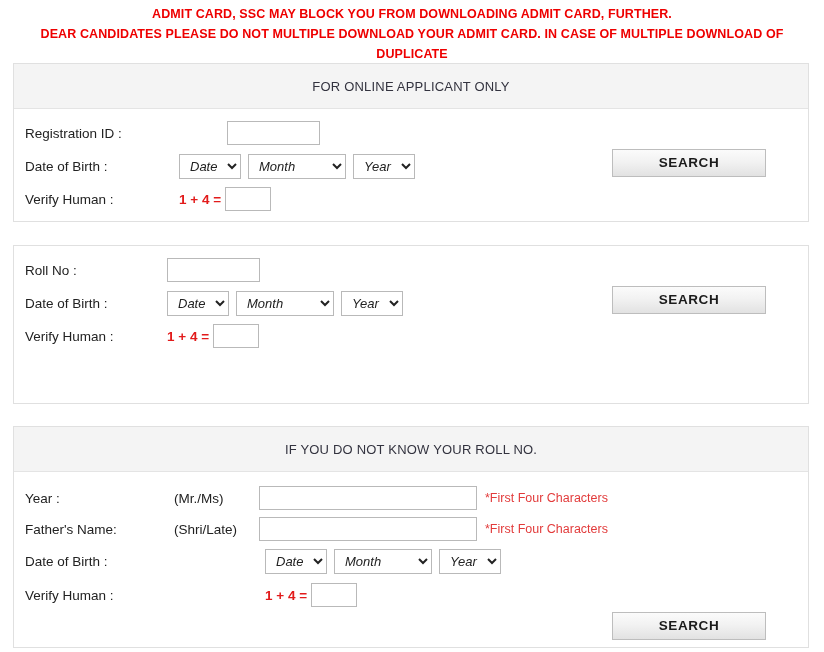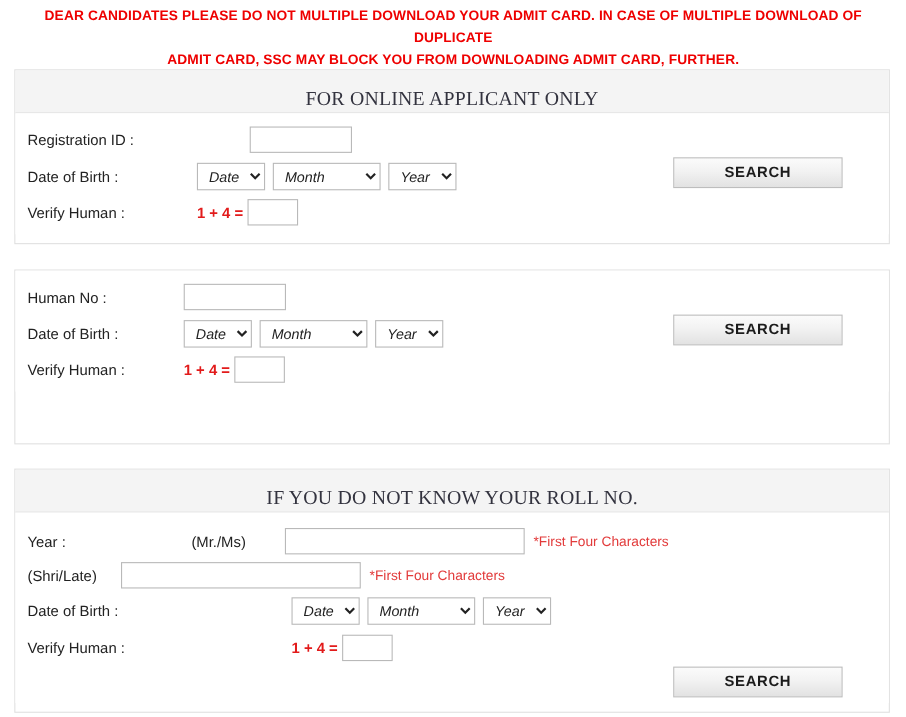--- a/index.html
+++ b/index.html
@@ -34,25 +34,24 @@
     left: 13px;
     width: 796px;
     border: 1px solid #e0e0e0;
     background: #ffffff;
     box-sizing: border-box;
   }
   .panel-header {
     background: #f4f4f4;
     border-bottom: 1px solid #e4e4e4;
     text-align: center;
-    font-size: 18px;
+    font-size: 13px;
     color: #33333f;
-    padding: 15px 0 2px 0;
+    padding: 15px 0 14px 0;
     letter-spacing: 0.2px;
-    font-family: Liberation Serif, serif;
   }
   .panel-body {
     position: relative;
     background: #ffffff;
   }
 
   
   .row {
     position: absolute;
     display: flex;
@@ -127,22 +126,22 @@
     cursor: pointer;
     text-align: center;
     line-height: 26px;
     padding: 0;
   }
 </style>
 </head>
 <body>
 
 <div class="notice">
+  <span class="notice-line">ADMIT CARD, SSC MAY BLOCK YOU FROM DOWNLOADING ADMIT CARD, FURTHER.</span>
   <span class="notice-line">DEAR CANDIDATES PLEASE DO NOT MULTIPLE DOWNLOAD YOUR ADMIT CARD. IN CASE OF MULTIPLE DOWNLOAD OF DUPLICATE</span>
-  <span class="notice-line">ADMIT CARD, SSC MAY BLOCK YOU FROM DOWNLOADING ADMIT CARD, FURTHER.</span>
 </div>
 
 <div class="panel" style="top:63px; height:159px;">
   <div class="panel-header">FOR ONLINE APPLICANT ONLY</div>
   <div class="panel-body" style="height:110px;">
 
     <div class="row" style="left:11px; top:11px;gap:48px;">
       <span class="field-label" style="width:154px;">Registration ID :</span>
       <input class="txt" style="width: 93px;" type="text" value="">
     </div>
@@ -161,21 +160,21 @@
     </div>
 
     <button class="search-btn" style="left:598px; top:40px;">SEARCH</button>
   </div>
 </div>
 
 <div class="panel" style="top:245px; height:159px;">
   <div class="panel-body" style="height:110px;">
 
     <div class="row" style="left:11px; top:11px;">
-      <span class="field-label" style="width:142px;">Human No :</span>
+      <span class="field-label" style="width:142px;">Roll No :</span>
       <input class="txt" style="width: 93px;" type="text" value="">
     </div>
 
     <div class="row" style="left:11px; top:44px;">
       <span class="field-label" style="width:142px;">Date of Birth :</span>
       <select class="sel" style="width:62px; margin-right:7px;"><option>Date</option><option>01</option><option>02</option><option>03</option><option>04</option><option>05</option><option>06</option><option>07</option><option>08</option><option>09</option><option>10</option><option>11</option><option>12</option><option>13</option><option>14</option><option>15</option><option>16</option><option>17</option><option>18</option><option>19</option><option>20</option><option>21</option><option>22</option><option>23</option><option>24</option><option>25</option><option>26</option><option>27</option><option>28</option><option>29</option><option>30</option><option>31</option></select>
       <select class="sel" style="width:98px; margin-right:7px;"><option>Month</option><option>January</option><option>February</option><option>March</option><option>April</option><option>May</option><option>June</option><option>July</option><option>August</option><option>September</option><option>October</option><option>November</option><option>December</option></select>
       <select class="sel" style="width:62px;"><option>Year</option><option>1985</option><option>1986</option><option>1987</option><option>1988</option><option>1989</option><option>1990</option><option>1991</option><option>1992</option><option>1993</option><option>1994</option><option>1995</option><option>1996</option><option>1997</option><option>1998</option><option>1999</option><option>2000</option><option>2001</option><option>2002</option></select>
     </div>
 
@@ -194,20 +193,21 @@
   <div class="panel-body" style="height:173px;">
 
     <div class="row" style="left:11px; top:13px;">
       <span class="field-label" style="width:149px;">Year :</span>
       <span class="sub-label" style="width:85px;">(Mr./Ms)</span>
       <input class="txt" style="width: 218px;" type="text" value="">
       <span class="hint">*First Four Characters</span>
     </div>
 
     <div class="row" style="left:11px; top:44px;">
+      <span class="field-label" style="width:149px;">Father's Name:</span>
       <span class="sub-label" style="width:85px;">(Shri/Late)</span>
       <input class="txt" style="width: 218px;" type="text" value="">
       <span class="hint">*First Four Characters</span>
     </div>
 
     <div class="row" style="left:11px; top:76px;">
       <span class="field-label" style="width:240px;">Date of Birth :</span>
       <select class="sel" style="width:62px; margin-right:7px;"><option>Date</option><option>01</option><option>02</option><option>03</option><option>04</option><option>05</option><option>06</option><option>07</option><option>08</option><option>09</option><option>10</option><option>11</option><option>12</option><option>13</option><option>14</option><option>15</option><option>16</option><option>17</option><option>18</option><option>19</option><option>20</option><option>21</option><option>22</option><option>23</option><option>24</option><option>25</option><option>26</option><option>27</option><option>28</option><option>29</option><option>30</option><option>31</option></select>
       <select class="sel" style="width:98px; margin-right:7px;"><option>Month</option><option>January</option><option>February</option><option>March</option><option>April</option><option>May</option><option>June</option><option>July</option><option>August</option><option>September</option><option>October</option><option>November</option><option>December</option></select>
       <select class="sel" style="width:62px;"><option>Year</option><option>1985</option><option>1986</option><option>1987</option><option>1988</option><option>1989</option><option>1990</option><option>1991</option><option>1992</option><option>1993</option><option>1994</option><option>1995</option><option>1996</option><option>1997</option><option>1998</option><option>1999</option><option>2000</option><option>2001</option><option>2002</option></select>

